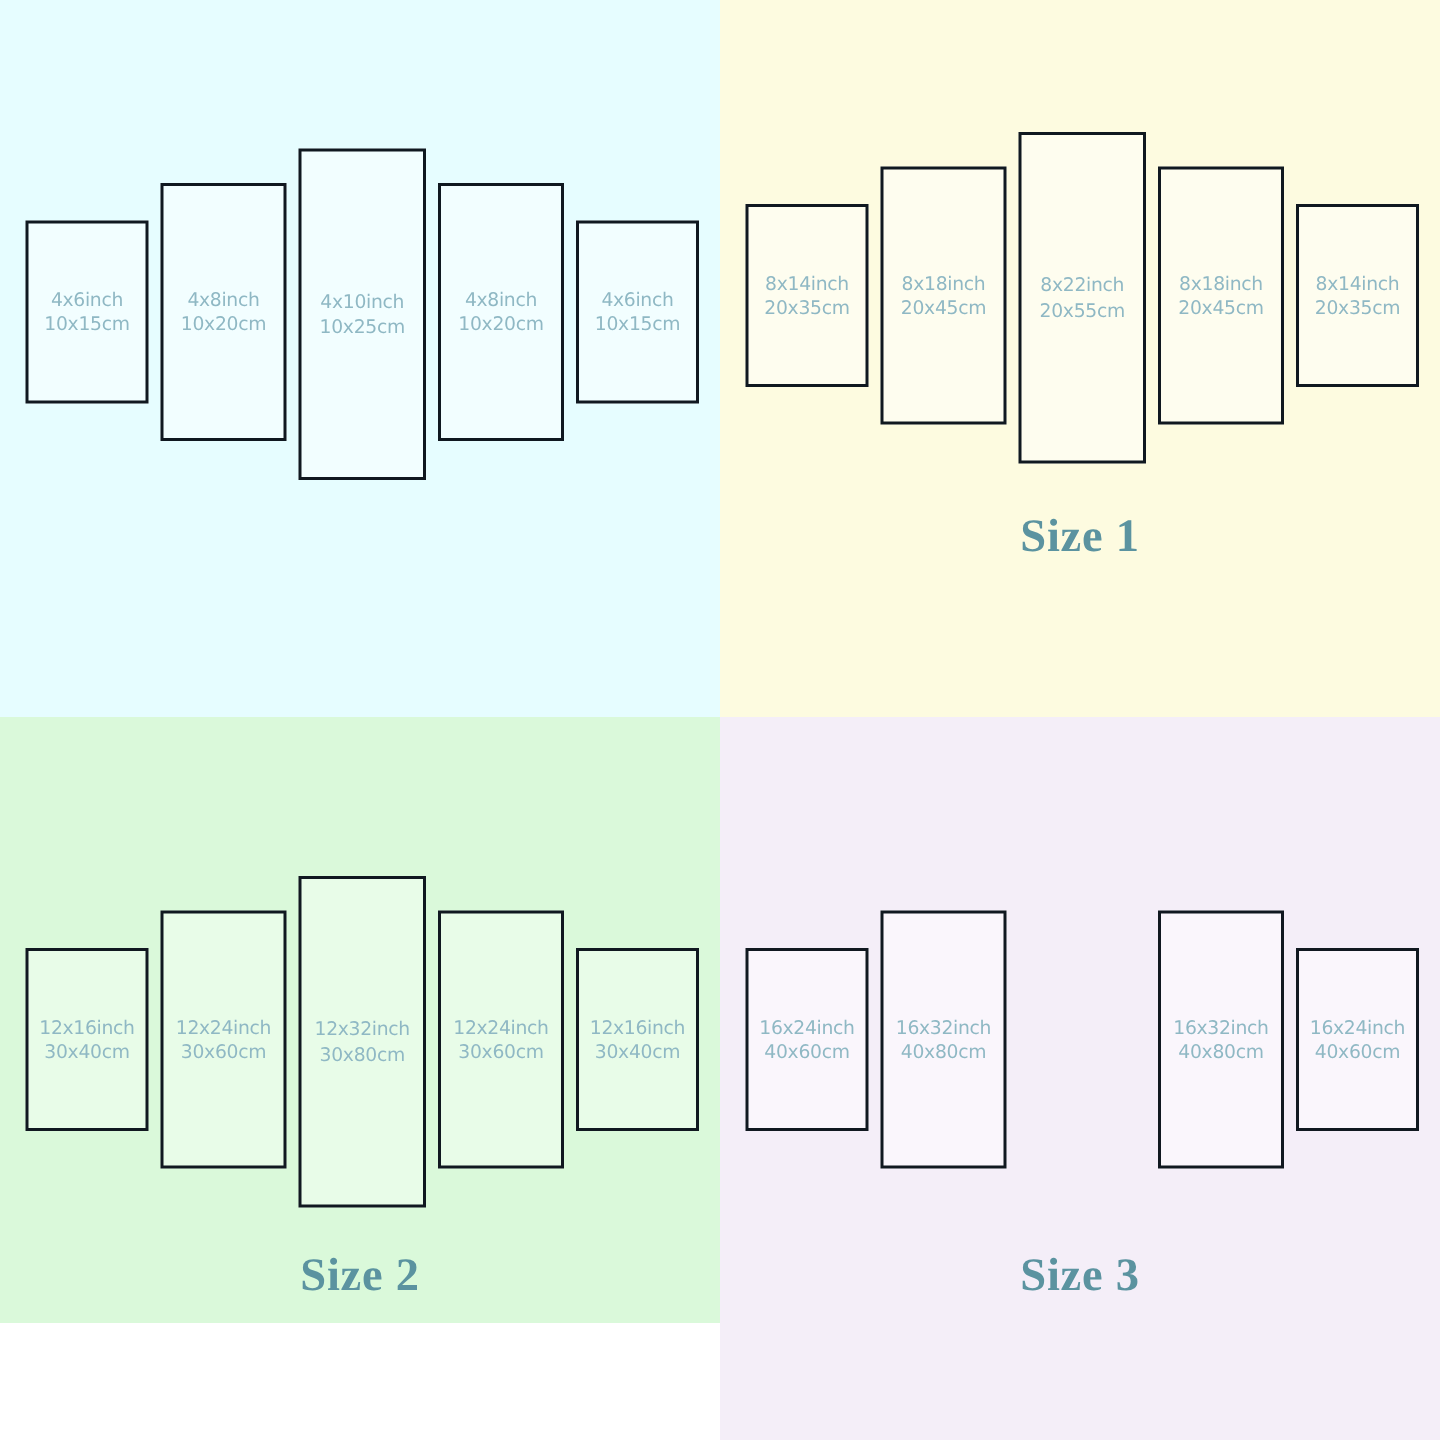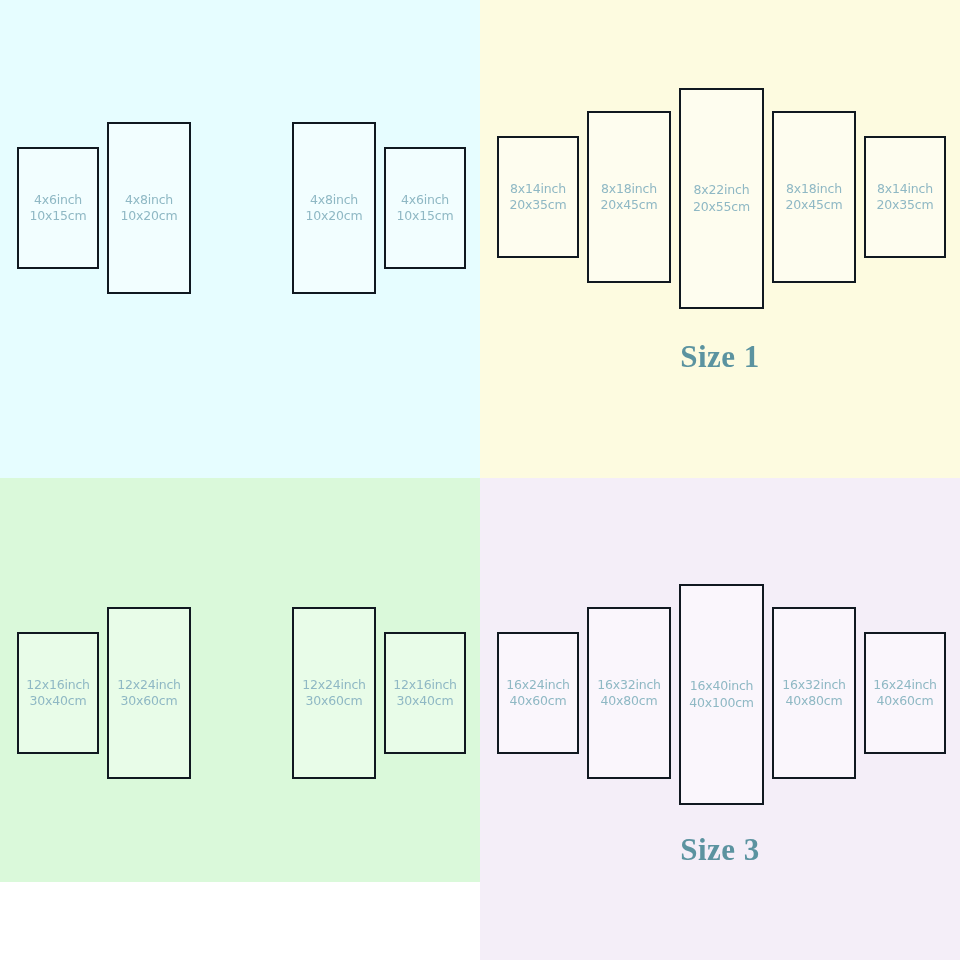--- a/index.html
+++ b/index.html
@@ -83,20 +83,26 @@
             <span class="ln">4x6inch</span>
             <span class="ln">10x15cm</span>
           </div>
         </div>
         <div class="panel" style="left: 107px; top: 33px; width: 84px; height: 172px; background: rgb(242, 254, 255); border-color: rgb(16, 24, 32);">
           <div class="panel-label" style="color: rgb(143, 184, 196);">
             <span class="ln">4x8inch</span>
             <span class="ln">10x20cm</span>
           </div>
         </div>
+        <div class="panel" style="left: 199px; top: 10px; width: 85px; height: 221px; background: rgb(242, 254, 255); border-color: rgb(16, 24, 32);">
+          <div class="panel-label" style="color: rgb(143, 184, 196);">
+            <span class="ln">4x10inch</span>
+            <span class="ln">10x25cm</span>
+          </div>
+        </div>
         <div class="panel" style="left: 292px; top: 33px; width: 84px; height: 172px; background: rgb(242, 254, 255); border-color: rgb(16, 24, 32);">
           <div class="panel-label" style="color: rgb(143, 184, 196);">
             <span class="ln">4x8inch</span>
             <span class="ln">10x20cm</span>
           </div>
         </div>
         <div class="panel" style="left: 384px; top: 58px; width: 82px; height: 122px; background: rgb(242, 254, 255); border-color: rgb(16, 24, 32);">
           <div class="panel-label" style="color: rgb(143, 184, 196);">
             <span class="ln">4x6inch</span>
             <span class="ln">10x15cm</span>
@@ -148,55 +154,56 @@
             <span class="ln">12x16inch</span>
             <span class="ln">30x40cm</span>
           </div>
         </div>
         <div class="panel" style="left: 107px; top: 33px; width: 84px; height: 172px; background: rgb(232, 252, 232); border-color: rgb(16, 24, 32);">
           <div class="panel-label" style="color: rgb(143, 184, 196);">
             <span class="ln">12x24inch</span>
             <span class="ln">30x60cm</span>
           </div>
         </div>
+        <div class="panel" style="left: 199px; top: 10px; width: 85px; height: 221px; background: rgb(232, 252, 232); border-color: rgb(16, 24, 32);">
+          <div class="panel-label" style="color: rgb(143, 184, 196);">
+            <span class="ln">12x32inch</span>
+            <span class="ln">30x80cm</span>
+          </div>
+        </div>
         <div class="panel" style="left: 292px; top: 33px; width: 84px; height: 172px; background: rgb(232, 252, 232); border-color: rgb(16, 24, 32);">
           <div class="panel-label" style="color: rgb(143, 184, 196);">
             <span class="ln">12x24inch</span>
             <span class="ln">30x60cm</span>
           </div>
         </div>
         <div class="panel" style="left: 384px; top: 58px; width: 82px; height: 122px; background: rgb(232, 252, 232); border-color: rgb(16, 24, 32);">
           <div class="panel-label" style="color: rgb(143, 184, 196);">
             <span class="ln">12x16inch</span>
             <span class="ln">30x40cm</span>
           </div>
         </div>
       </div>
+    <div class="caption" style="top: 354px; color: rgb(91, 147, 160);">Size 2</div>
   </div>
 
   <div class="quadrant" id="q3" style="background: rgb(244, 238, 248);">
     <div class="panel-fan" style="top: 96px;">
         <div class="panel" style="left: 17px; top: 58px; width: 82px; height: 122px; background: rgb(250, 246, 252); border-color: rgb(16, 24, 32);">
           <div class="panel-label" style="color: rgb(143, 184, 196);">
             <span class="ln">16x24inch</span>
             <span class="ln">40x60cm</span>
           </div>
         </div>
         <div class="panel" style="left: 107px; top: 33px; width: 84px; height: 172px; background: rgb(250, 246, 252); border-color: rgb(16, 24, 32);">
           <div class="panel-label" style="color: rgb(143, 184, 196);">
             <span class="ln">16x32inch</span>
             <span class="ln">40x80cm</span>
           </div>
         </div>
-        <div class="panel" style="left: 199px; top: 10px; width: 85px; height: 221px; background: rgb(250, 246, 252); border-color: rgb(16, 24, 32);">
-          <div class="panel-label" style="color: rgb(143, 184, 196);">
-            <span class="ln">16x40inch</span>
-            <span class="ln">40x100cm</span>
-          </div>
-        </div>
         <div class="panel" style="left: 292px; top: 33px; width: 84px; height: 172px; background: rgb(250, 246, 252); border-color: rgb(16, 24, 32);">
           <div class="panel-label" style="color: rgb(143, 184, 196);">
             <span class="ln">16x32inch</span>
             <span class="ln">40x80cm</span>
           </div>
         </div>
         <div class="panel" style="left: 384px; top: 58px; width: 82px; height: 122px; background: rgb(250, 246, 252); border-color: rgb(16, 24, 32);">
           <div class="panel-label" style="color: rgb(143, 184, 196);">
             <span class="ln">16x24inch</span>
             <span class="ln">40x60cm</span>

